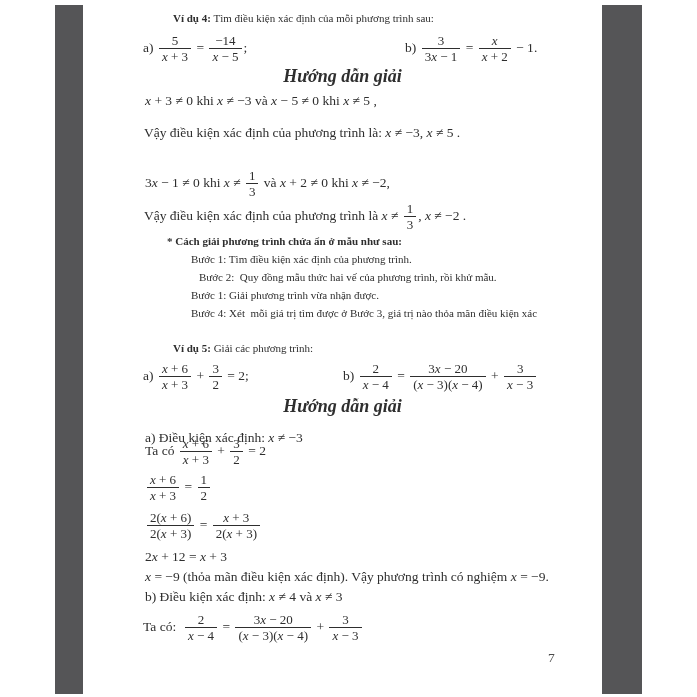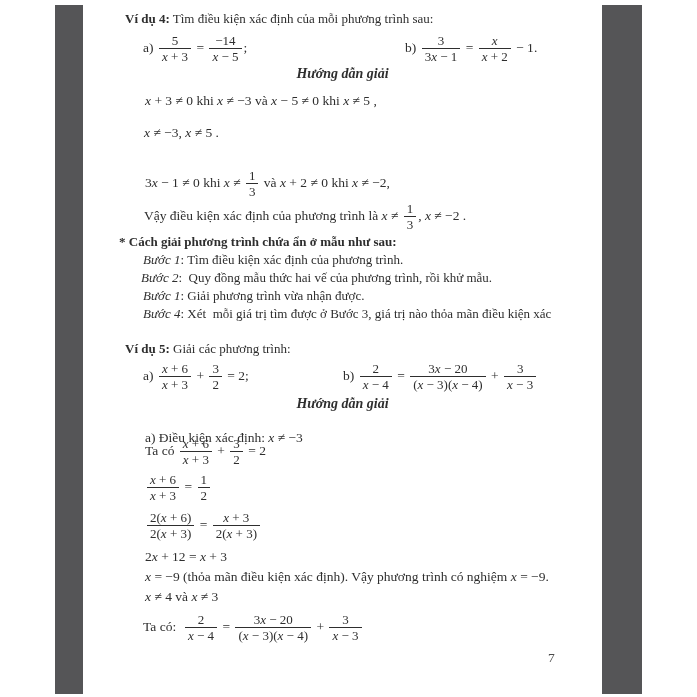--- a/index.html
+++ b/index.html
@@ -2,27 +2,27 @@
 <html><head>
 <meta charset="utf-8">
 <style>
   html,body{margin:0;padding:0;width:697px;height:697px;overflow:hidden;background:#ffffff;}
   .page{position:relative;width:697px;height:697px;background:#ffffff;
         font-family:"Liberation Serif","DejaVu Serif",serif;color:#2e2e2e;}
   .band{position:absolute;top:5px;height:689px;background:#555557;}
   .band-left{left:55px;width:28px;}
   .band-right{left:602px;width:40px;}
   .content{position:absolute;left:83px;top:0;width:519px;height:697px;background:#fff;}
-  .line{position:absolute;white-space:pre-wrap;font-size:13px;line-height:17px;}
+  .line{position:absolute;white-space:pre-wrap;font-size:11px;line-height:17px;margin-left:48px;}
   .mathline{position:absolute;display:flex;align-items:center;font-size:13.5px;}
   .mathline .mt,.mathline .mm,.line .mt,.line .mm{white-space:pre;}
   .bold{font-weight:bold;}
   .center-line{position:absolute;left:0;width:100%;text-align:center;
-               font-weight:bold;font-style:italic;font-size:14px;}
-  .step-label{font-style:italic;}
+               font-weight:bold;font-style:italic;font-size:18px;}
+  .step-label{}
   .frac{display:inline-flex;flex-direction:column;align-items:center;
         vertical-align:middle;margin:0 2px;font-size:13px;line-height:15px;}
   .frac .num{display:block;padding:0 3px;}
   .frac .den{display:block;padding:0 3px;border-top:1px solid #2e2e2e;}
   .mm i,.frac i{font-style:italic;}
   .pagenum{position:absolute;left:548px;top:650px;font-size:13.5px;color:#4a4a4a;
            font-family:"Liberation Serif","DejaVu Serif",serif;}
 </style>
 </head>
 <body>
@@ -71,20 +71,21 @@
         <span class="mt"> khi </span>
         <span class="mm"><i>x</i> ≠ −3</span>
         <span class="mt"> và </span>
         <span class="mm"><i>x</i> − 5 ≠ 0</span>
         <span class="mt"> khi </span>
         <span class="mm"><i>x</i> ≠ 5</span>
         <span class="mt"> ,</span>
       </div>
 
     <div class="mathline" style="top:124px;left:61px;height:18px" data-math="math_lines.ex4_concl_a">
+        <span class="mt">Vậy điều kiện xác định của phương trình là: </span>
         <span class="mm"><i>x</i> ≠ −3</span>
         <span class="mt">, </span>
         <span class="mm"><i>x</i> ≠ 5</span>
         <span class="mt"> .</span>
       </div>
 
 
     <div class="mathline" style="top:163px;left:62px;height:40px" data-math="math_lines.ex4_cond_b">
         <span class="mm">3<i>x</i> − 1 ≠ 0</span>
         <span class="mt"> khi </span>
@@ -109,21 +110,21 @@
         </span>
         <span class="mt">, </span>
         <span class="mm"><i>x</i> ≠ −2</span>
         <span class="mt"> .</span>
       </div>
 
     <div class="line bold" style="top:233px;left:36px">* Cách giải phương trình chứa ẩn ở mẫu như sau:</div>
 
     <div class="line" style="top:251px;left:60px"><span class="step-label">Bước 1</span><span>: Tìm điều kiện xác định của phương trình.</span></div>
 
-    <div class="line" style="top:269px;left:58px"><span class="step-label">Bước 2</span><span>:  Quy đồng mẫu thức hai vế của phương trình, rồi khử mẫu.</span></div>
+    <div class="line" style="top:269px;left:68px"><span class="step-label">Bước 2</span><span>:  Quy đồng mẫu thức hai vế của phương trình, rồi khử mẫu.</span></div>
 
     <div class="line" style="top:287px;left:60px"><span class="step-label">Bước 1</span><span>: Giải phương trình vừa nhận được.</span></div>
 
     <div class="line" style="top:305px;left:60px"><span class="step-label">Bước 4</span><span>: Xét  mỗi giá trị tìm được ở Bước 3, giá trị nào thỏa mãn điều kiện xác</span></div>
 
 
     <div class="line" style="top:340px;left:42px"><span class="bold">Ví dụ 5:</span><span> Giải các phương trình:</span></div>
 
     <div class="mathline" style="top:355px;left:60px;height:42px" data-math="math_lines.ex5_eq_a">
         <span class="mt">a) </span>
@@ -207,20 +208,21 @@
       </div>
 
     <div class="mathline" style="top:568px;left:62px;height:18px" data-math="math_lines.ex5_a_l5">
         <span class="mm"><i>x</i> = −9</span>
         <span class="mt"> (thỏa mãn điều kiện xác định). Vậy phương trình có nghiệm </span>
         <span class="mm"><i>x</i> = −9</span>
         <span class="mt">.</span>
       </div>
 
     <div class="mathline" style="top:588px;left:62px;height:18px" data-math="math_lines.ex5_b_cond">
+        <span class="mt">b) Điều kiện xác định: </span>
         <span class="mm"><i>x</i> ≠ 4</span>
         <span class="mt"> và </span>
         <span class="mm"><i>x</i> ≠ 3</span>
       </div>
 
     <div class="mathline" style="top:606px;left:60px;height:42px" data-math="math_lines.ex5_b_l1">
         <span class="mt">Ta có:  </span>
         <span class="frac">
           <span class="num">2</span>
           <span class="den"><i>x</i> − 4</span>

